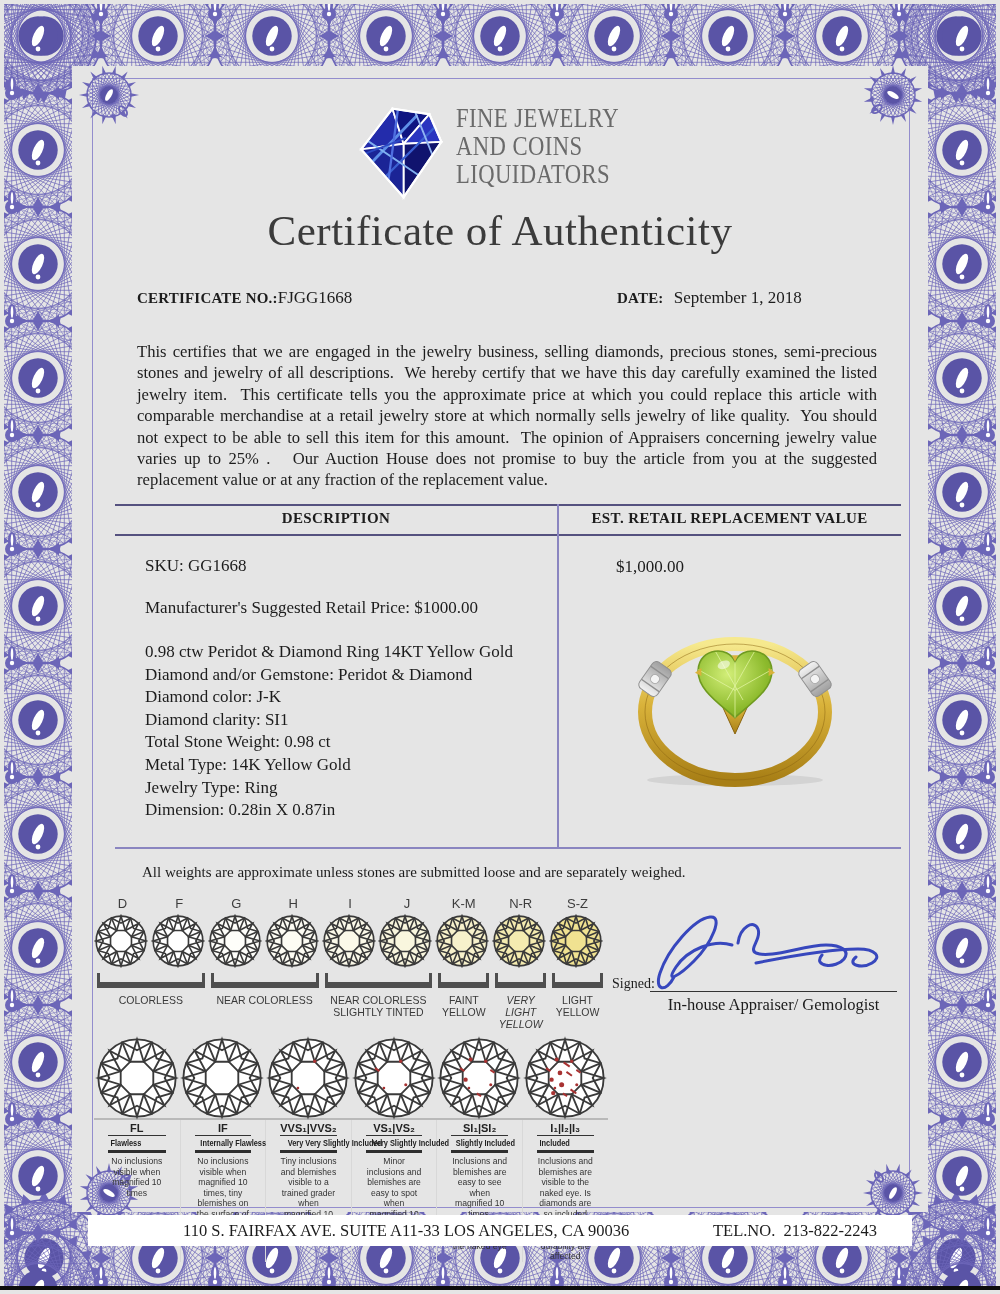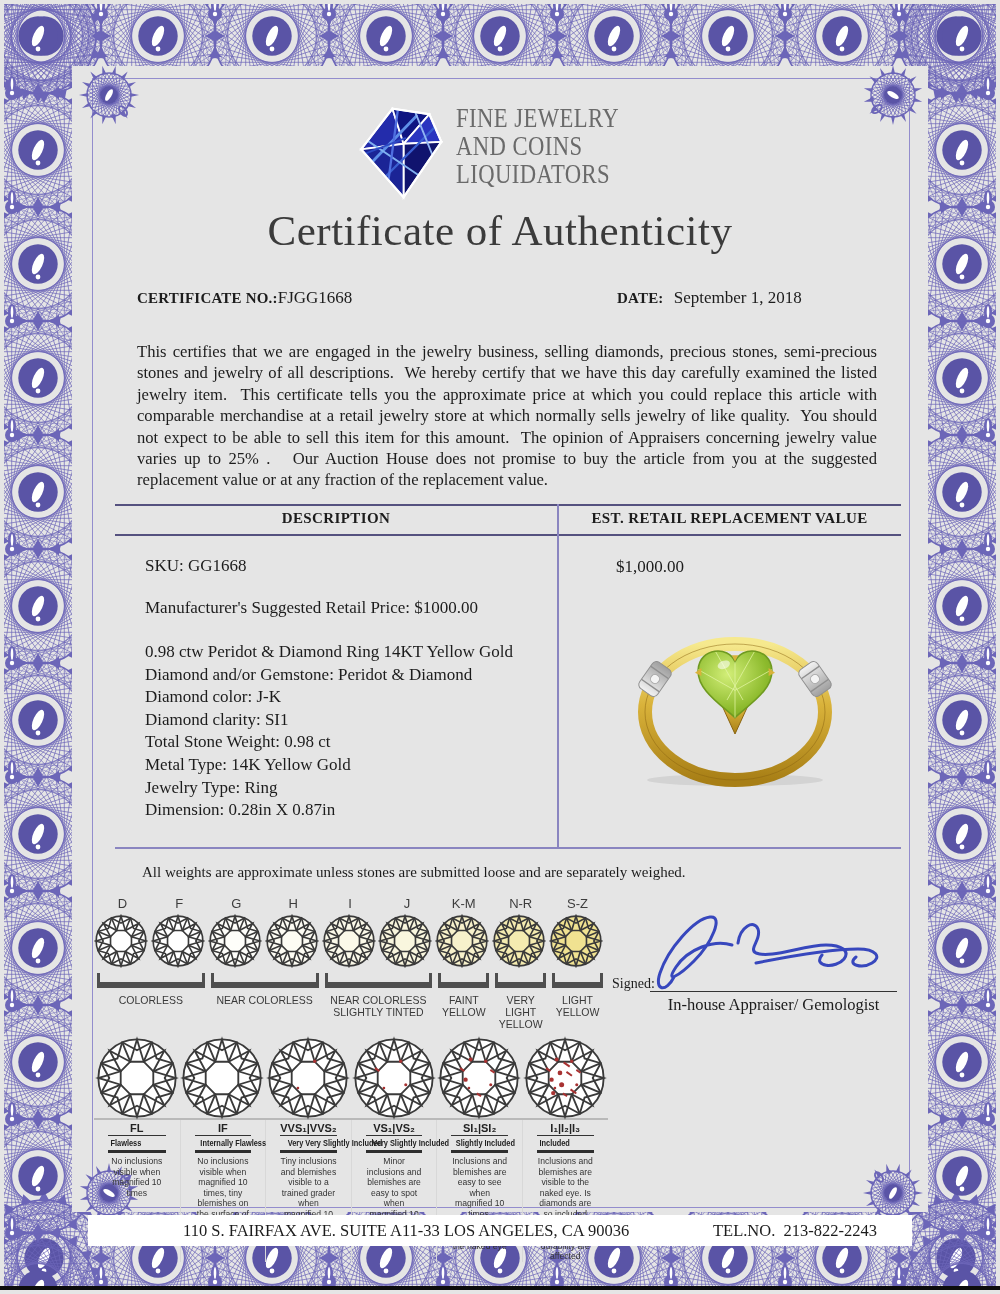--- a/index.html
+++ b/index.html
@@ -808,21 +808,21 @@
             <div class="cc-bracket" style="width: 44.9px;"></div>
           </div>
         </div>
       <div class="cc-labels" id="cc-labels">
           <div class="cc-group-label" style="width: 113.8px;">COLORLESS</div>
           <div class="cc-group-label" style="width: 113.8px;">NEAR COLORLESS</div>
           <div class="cc-group-label" style="width: 113.8px;">NEAR COLORLESS
 SLIGHTLY TINTED</div>
           <div class="cc-group-label" style="width: 56.9px;">FAINT
 YELLOW</div>
-          <div class="cc-group-label" style="width: 56.9px;">VERY LIGHT
+          <div class="cc-group-label" style="width: 56.9px; font-style: italic;">VERY LIGHT
 YELLOW</div>
           <div class="cc-group-label" style="width: 56.9px;">LIGHT
 YELLOW</div>
         </div>
     </div>
 
     <svg id="sig-svg" class="abs" style="left:636px;top:905px;z-index:3;" width="265" height="90" viewBox="0 0 265 90">
         <g fill="none" stroke="#3747bd" stroke-width="3" stroke-linecap="round">
       <path d="M38,72 C30,88 18,86 24,68 C32,44 58,14 74,12 C88,10 76,38 58,56 C44,70 28,80 40,62 C52,44 78,34 96,40"></path>
       <path d="M102,38 C104,22 118,14 122,24 C126,34 112,44 120,48 C134,54 168,40 190,40 C206,40 214,46 208,54 C200,64 176,62 186,50"></path>

